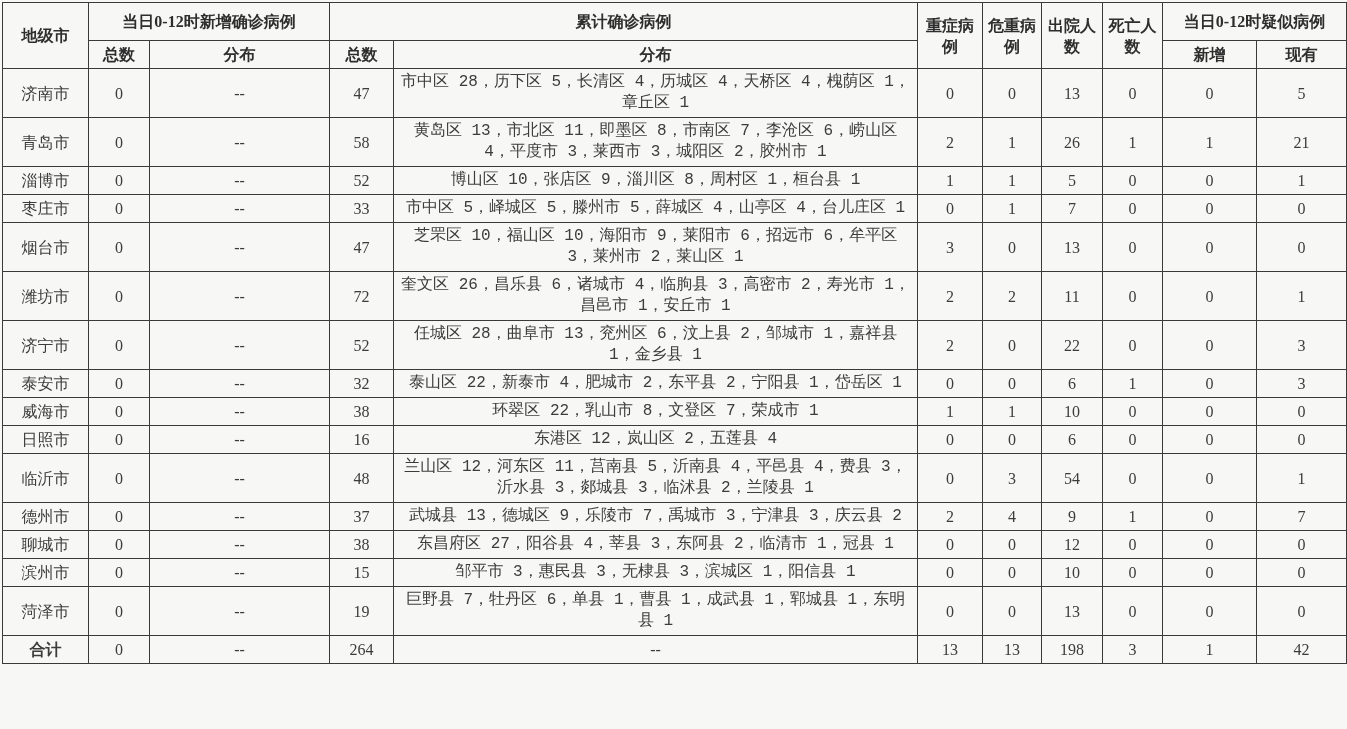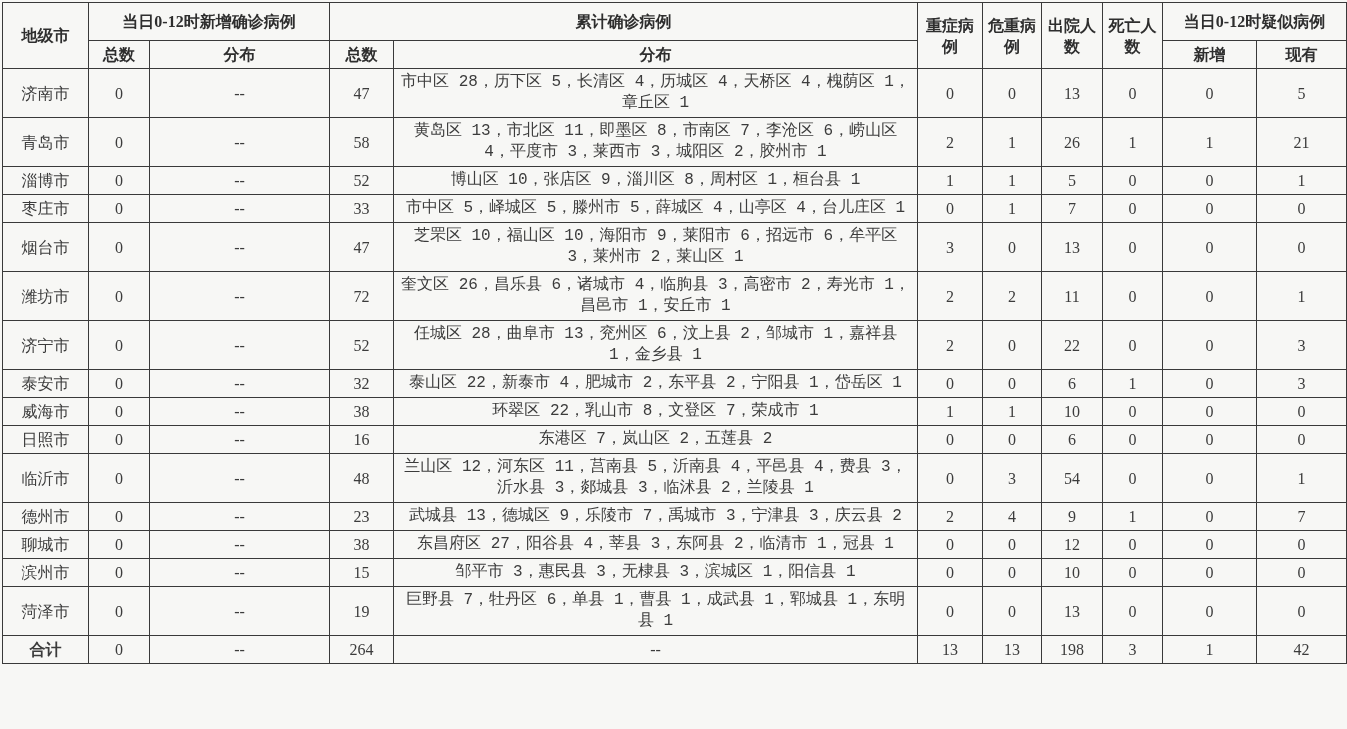--- a/index.html
+++ b/index.html
@@ -207,21 +207,21 @@
           <td>10</td>
           <td>0</td>
           <td>0</td>
           <td>0</td>
         </tr>
         <tr>
           <td class="city-cell">日照市</td>
           <td>0</td>
           <td>--</td>
           <td>16</td>
-          <td class="dist-cell">东港区 7，岚山区 2，五莲县 2</td>
+          <td class="dist-cell">东港区 12，岚山区 2，五莲县 4</td>
           <td>0</td>
           <td>0</td>
           <td>6</td>
           <td>0</td>
           <td>0</td>
           <td>0</td>
         </tr>
         <tr>
           <td class="city-cell">临沂市</td>
           <td>0</td>
@@ -232,21 +232,21 @@
           <td>3</td>
           <td>54</td>
           <td>0</td>
           <td>0</td>
           <td>1</td>
         </tr>
         <tr>
           <td class="city-cell">德州市</td>
           <td>0</td>
           <td>--</td>
-          <td>23</td>
+          <td>37</td>
           <td class="dist-cell">武城县 13，德城区 9，乐陵市 7，禹城市 3，宁津县 3，庆云县 2</td>
           <td>2</td>
           <td>4</td>
           <td>9</td>
           <td>1</td>
           <td>0</td>
           <td>7</td>
         </tr>
         <tr>
           <td class="city-cell">聊城市</td>

